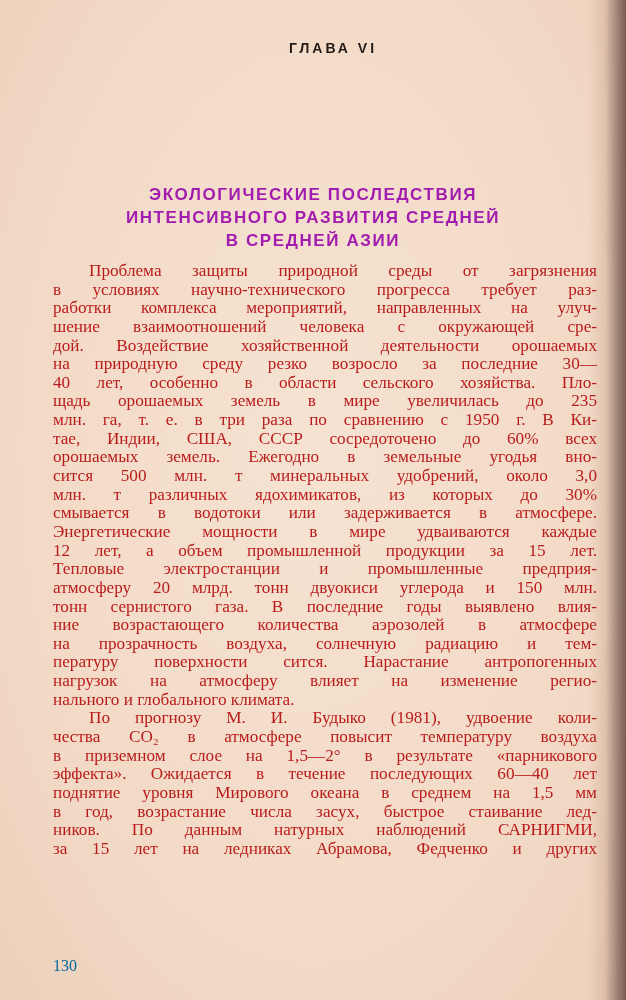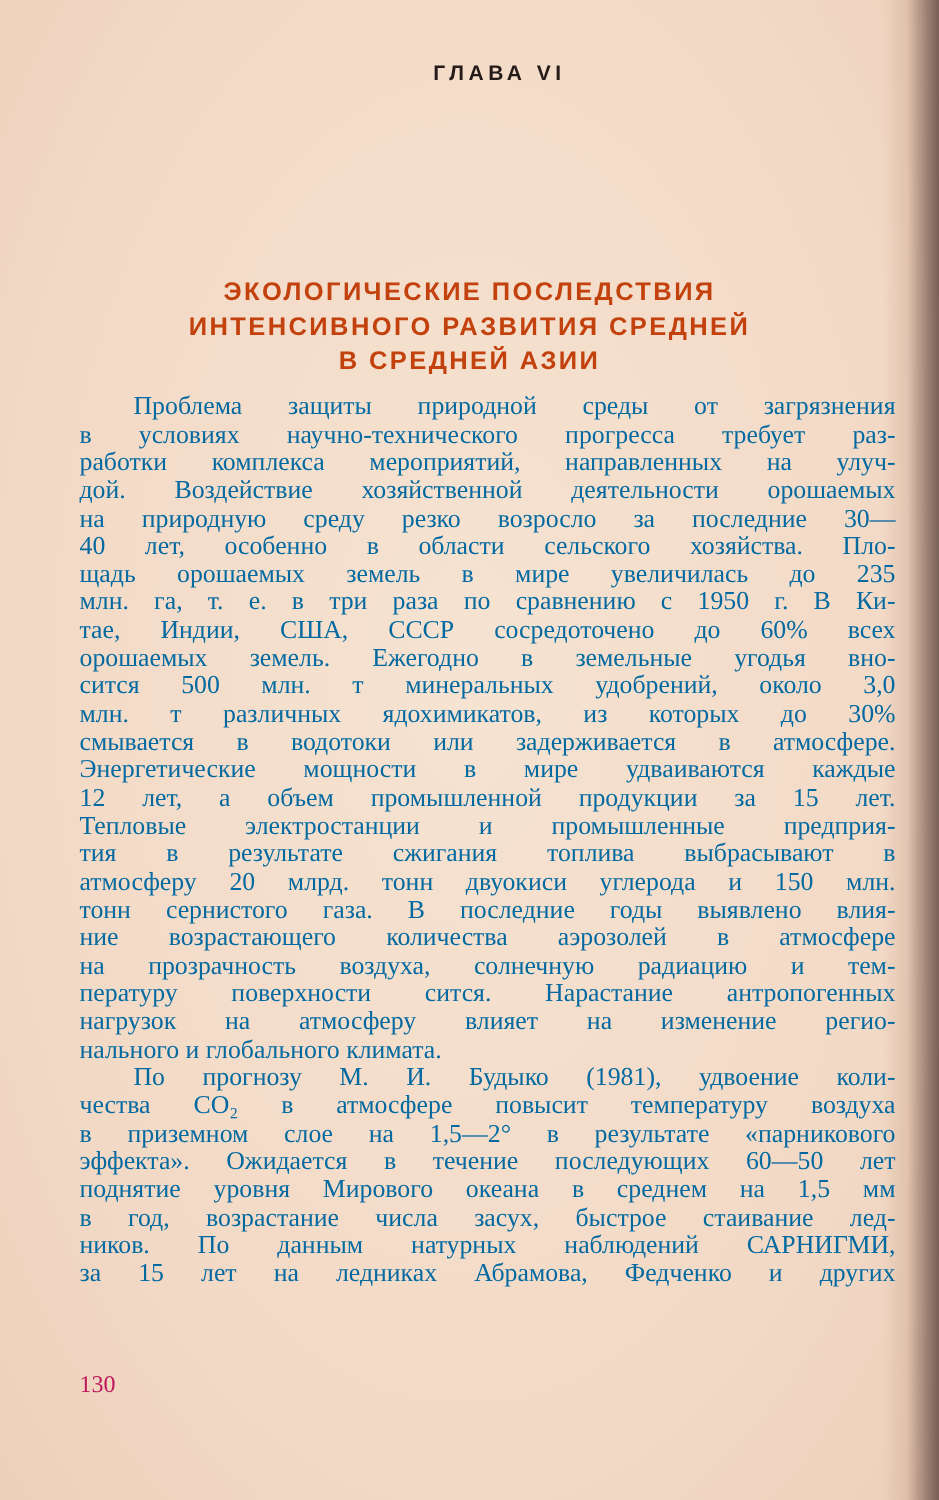--- a/index.html
+++ b/index.html
@@ -13,75 +13,75 @@
       color: #2b211e;
     }
     .chapter {
       position: absolute; top: 40px; left: 0; width: 626px; text-align: center;
       font-family: "Liberation Sans", "DejaVu Sans", sans-serif;
       font-weight: bold; font-size: 14px; letter-spacing: 3px; color: #241a18; padding-left: 20px;
     }
     .title {
       position: absolute; top: 183px; left: 0; width: 626px; text-align: center;
       font-family: "Liberation Sans", "DejaVu Sans", sans-serif;
-      font-weight: bold; font-size: 17px; letter-spacing: 1.6px; line-height: 23px; color: #c2410c;
+      font-weight: bold; font-size: 17px; letter-spacing: 1.6px; line-height: 23px; color: #a21caf;
     }
     .title div { white-space: nowrap; }
     .body {
       position: absolute; top: 262px; left: 53px; width: 544px;
     }
     .line {
       height: 18.65px; line-height: 18.65px; font-size: 17.2px; white-space: nowrap;
-      text-align: justify; text-align-last: justify; color: #0369a1;
+      text-align: justify; text-align-last: justify; color: #b91c1c;
     }
     .line.last { text-align-last: left; }
     .line.indent { padding-left: 36px; }
     .pagenum {
-      position: absolute; top: 915px; left: 53px; font-size: 16px; color: #be185d;
+      position: absolute; top: 957px; left: 53px; font-size: 16px; color: #0369a1;
     }
   </style>
 </head>
 <body>
 
 <div class="chapter">ГЛАВА VI</div>
 
 <div class="title">
   <div>ЭКОЛОГИЧЕСКИЕ  ПОСЛЕДСТВИЯ</div>
   <div>ИНТЕНСИВНОГО  РАЗВИТИЯ  СРЕДНЕЙ</div>
   <div>В СРЕДНЕЙ АЗИИ</div>
 </div>
 
 <div class="body">
   <div class="line indent">Проблема защиты природной среды от загрязнения</div>
   <div class="line">в условиях научно-технического прогресса требует раз-</div>
   <div class="line">работки комплекса мероприятий, направленных на улуч-</div>
+  <div class="line">шение взаимоотношений человека с окружающей сре-</div>
   <div class="line">дой. Воздействие хозяйственной деятельности орошаемых</div>
   <div class="line">на природную среду резко возросло за последние 30—</div>
   <div class="line">40 лет, особенно в области сельского хозяйства. Пло-</div>
   <div class="line">щадь орошаемых земель в мире увеличилась до 235</div>
   <div class="line">млн. га, т. е. в три раза по сравнению с 1950 г. В Ки-</div>
   <div class="line">тае, Индии, США, СССР сосредоточено до 60% всех</div>
   <div class="line">орошаемых земель. Ежегодно в земельные угодья вно-</div>
   <div class="line">сится 500 млн. т минеральных удобрений, около 3,0</div>
   <div class="line">млн. т различных ядохимикатов, из которых до 30%</div>
   <div class="line">смывается в водотоки или задерживается в атмосфере.</div>
   <div class="line">Энергетические мощности в мире удваиваются каждые</div>
   <div class="line">12 лет, а объем промышленной продукции за 15 лет.</div>
   <div class="line">Тепловые электростанции и промышленные предприя-</div>
-  <div class="line">тия в результате сжигания топлива выбрасывают в</div>
   <div class="line">атмосферу 20 млрд. тонн двуокиси углерода и 150 млн.</div>
   <div class="line">тонн сернистого газа. В последние годы выявлено влия-</div>
   <div class="line">ние возрастающего количества аэрозолей в атмосфере</div>
   <div class="line">на прозрачность воздуха, солнечную радиацию и тем-</div>
   <div class="line">пературу поверхности сится. Нарастание антропогенных</div>
   <div class="line">нагрузок на атмосферу влияет на изменение регио-</div>
   <div class="line last">нального и глобального климата.</div>
   <div class="line indent">По прогнозу М. И. Будыко (1981), удвоение коли-</div>
   <div class="line">чества CO₂ в атмосфере повысит температуру воздуха</div>
   <div class="line">в приземном слое на 1,5—2° в результате «парникового</div>
-  <div class="line">эффекта». Ожидается в течение последующих 60—50 лет</div>
+  <div class="line">эффекта». Ожидается в течение последующих 60—40 лет</div>
   <div class="line">поднятие уровня Мирового океана в среднем на 1,5 мм</div>
   <div class="line">в год, возрастание числа засух, быстрое стаивание лед-</div>
   <div class="line">ников. По данным натурных наблюдений САРНИГМИ,</div>
   <div class="line">за 15 лет на ледниках Абрамова, Федченко и других</div>
 </div>
 
 <div class="pagenum">130</div>
 
 </body></html>

